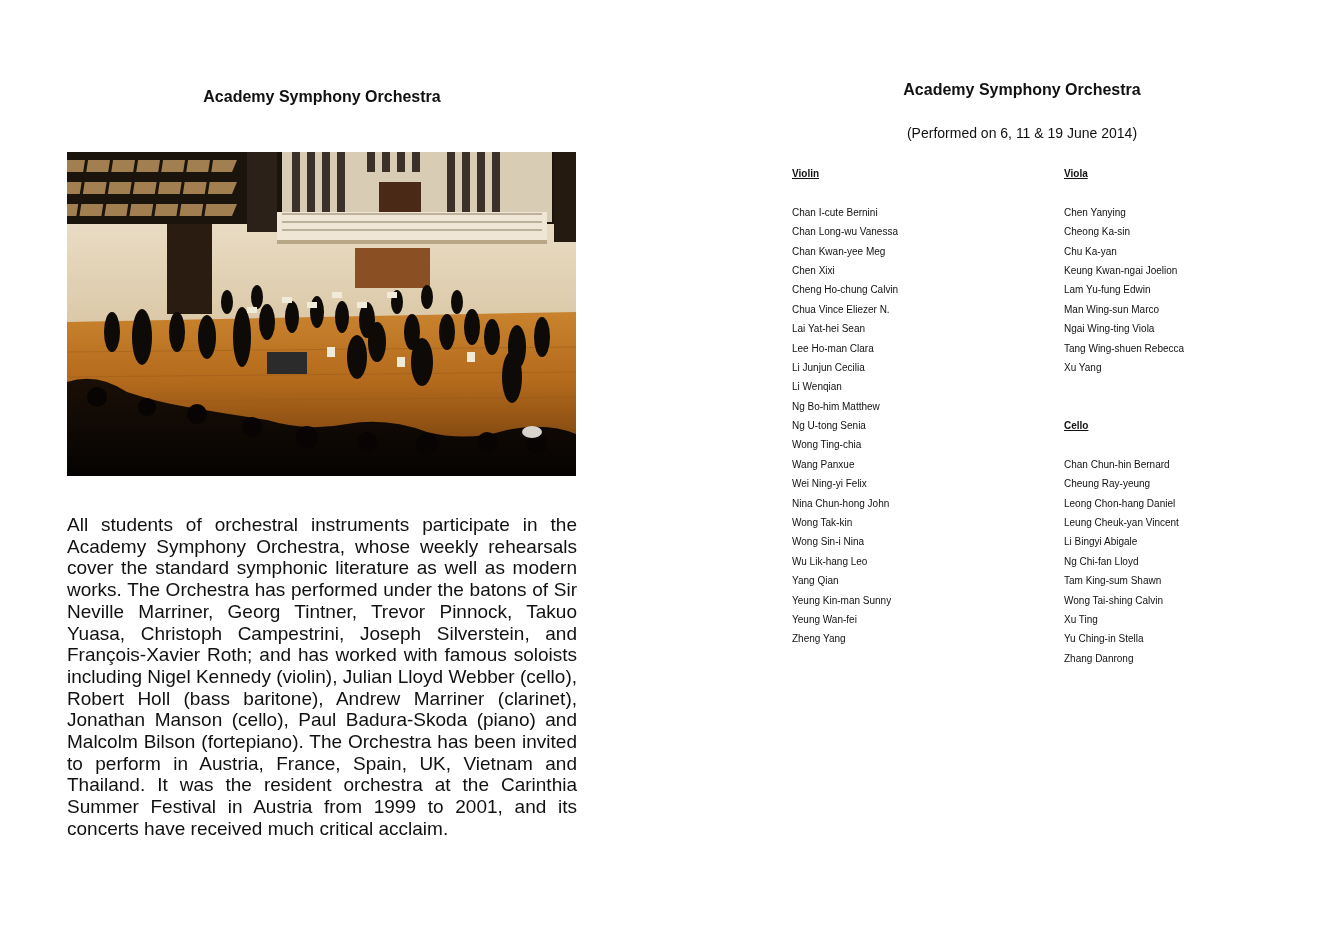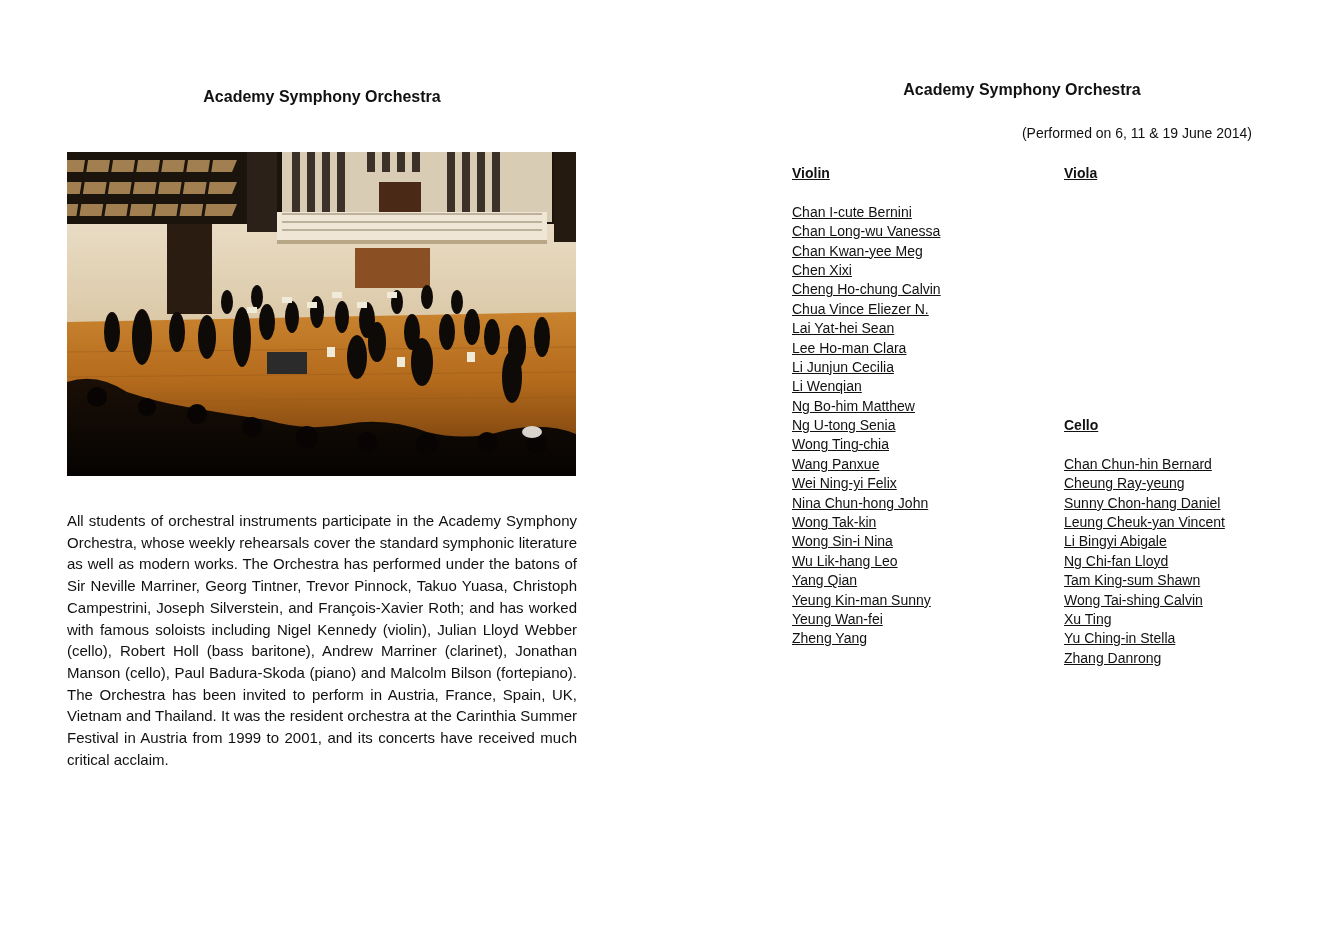--- a/index.html
+++ b/index.html
@@ -31,62 +31,61 @@
     }
     .page-left .title { left: 67px; width: 510px; top: 84px; }
     .page-right .title { left: 120px; width: 460px; top: 77px; }
 
     .subtitle {
       position: absolute;
       left: 120px;
       width: 460px;
       top: 121px;
       font-size: 14px;
-      text-align: right;
+      text-align: center;
       white-space: nowrap;
     }
 
     .photo {
       position: absolute;
       left: 67px;
       top: 148px;
       width: 509px;
       height: 324px;
       overflow: hidden;
       background: #1a120a;
     }
     .photo svg { display: block; }
 
     .body-text {
       position: absolute;
       left: 67px;
       top: 491px;
       width: 510px;
-      font-size: 15px;
+      font-size: 19px;
       line-height: 21.7px;
       text-align: justify;
     }
 
     .section {
       position: absolute;
-      font-size: 14px;
+      font-size: 10px;
     }
     .section-heading {
       font-weight: bold;
       text-decoration: underline;
       height: 19.4px;
       line-height: 19.4px;
       margin-bottom: 19.4px;
       white-space: nowrap;
     }
     .name-list {
       list-style: none;
       margin: 0;
       padding: 0;
-      text-decoration: underline;
     }
     .name-list li {
       height: 19.4px;
       line-height: 19.4px;
       white-space: nowrap;
     }
     .sec-violin { left: 120px; top: 160px; }
     .sec-viola { left: 392px; top: 160px; }
     .sec-cello { left: 392px; top: 412px; }
     .sec-bass { left: 392px; top: 703px; }
@@ -257,28 +256,39 @@
       <li>Wu Lik-hang Leo</li>
       <li>Yang Qian</li>
       <li>Yeung Kin-man Sunny</li>
       <li>Yeung Wan-fei</li>
       <li>Zheng Yang</li>
     </ul>
   </div>
 
   <div class="section sec-viola">
     <div class="section-heading">Viola</div>
+    <ul class="name-list">
+      <li>Chen Yanying</li>
+      <li>Cheong Ka-sin</li>
+      <li>Chu Ka-yan</li>
+      <li>Keung Kwan-ngai Joelion</li>
+      <li>Lam Yu-fung Edwin</li>
+      <li>Man Wing-sun Marco</li>
+      <li>Ngai Wing-ting Viola</li>
+      <li>Tang Wing-shuen Rebecca</li>
+      <li>Xu Yang</li>
+    </ul>
   </div>
 
   <div class="section sec-cello">
     <div class="section-heading">Cello</div>
     <ul class="name-list">
       <li>Chan Chun-hin Bernard</li>
       <li>Cheung Ray-yeung</li>
-      <li>Sunny Chon-hang Daniel</li>
+      <li>Leong Chon-hang Daniel</li>
       <li>Leung Cheuk-yan Vincent</li>
       <li>Li Bingyi Abigale</li>
       <li>Ng Chi-fan Lloyd</li>
       <li>Tam King-sum Shawn</li>
       <li>Wong Tai-shing Calvin</li>
       <li>Xu Ting</li>
       <li>Yu Ching-in Stella</li>
       <li>Zhang Danrong</li>
     </ul>
   </div>

